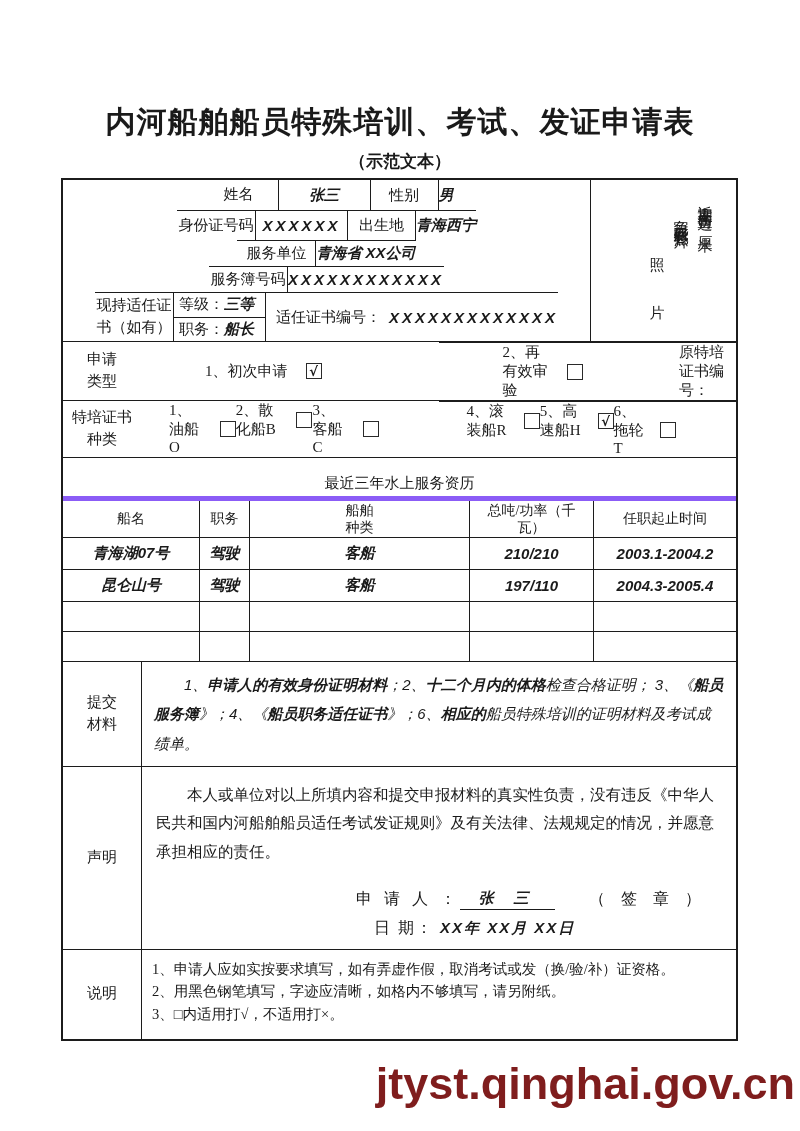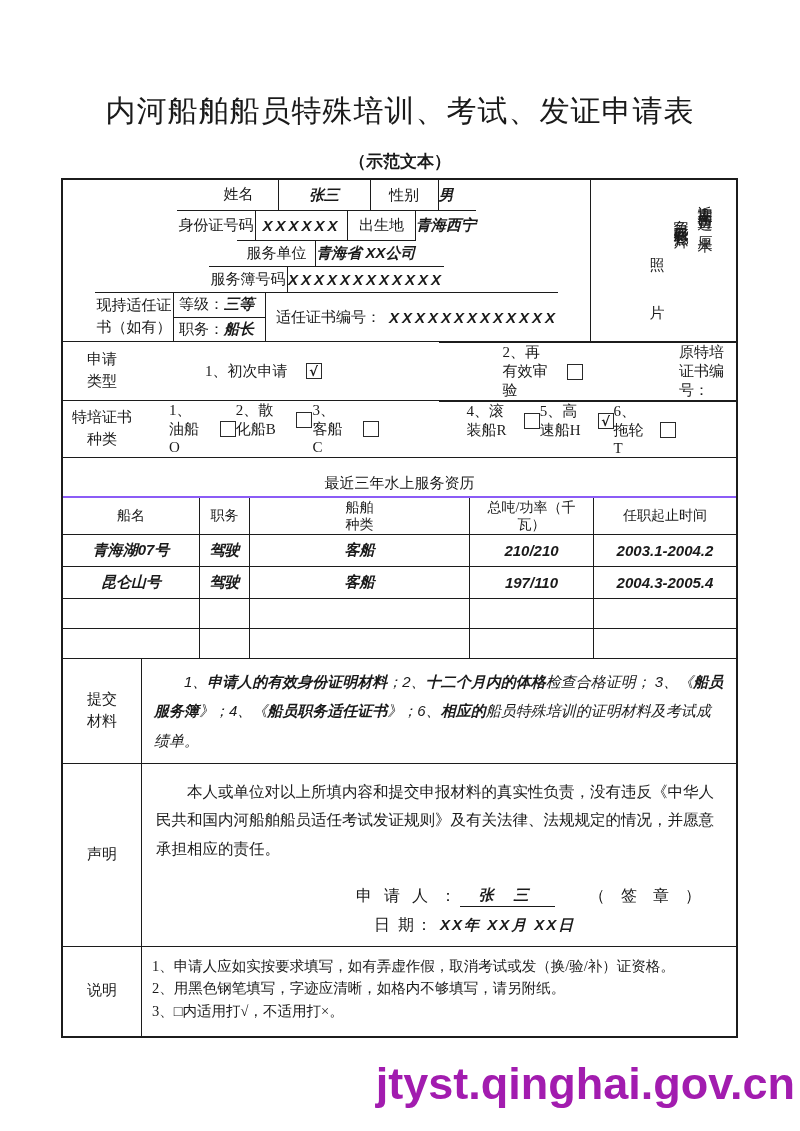--- a/index.html
+++ b/index.html
@@ -3,22 +3,22 @@
 <meta charset="utf-8">
 <style>
   * { margin: 0; padding: 0; box-sizing: border-box; }
   html, body { background: #ffffff; }
   body {
     width: 800px; height: 1131px;
     font-family: "Liberation Serif", "DejaVu Serif", serif;
     color: #1a1a1a; position: relative; overflow: hidden;
   }
   .title {
-    position: absolute; top: 91px; left: 0; width: 800px;
-    text-align: center; font-size: 30px; font-weight: normal; letter-spacing: 1px;
+    position: absolute; top: 102px; left: 0; width: 800px;
+    text-align: center; font-size: 30px; font-weight: bold; letter-spacing: 1px;
   }
   .subtitle {
     position: absolute; top: 150px; left: 0; width: 800px;
     text-align: center; font-size: 17px; font-weight: bold;
   }
   .form {
     position: absolute; left: 61px; top: 178px; width: 677px;
     border: 2px solid #1c1c1c; font-size: 15px;
   }
   .block { display: flex; border-top: 1px solid #1c1c1c; }
@@ -66,21 +66,21 @@
   .approw { min-height: 27px; display: flex; align-items: center; padding-left: 64px; }
   .approw .box { margin-left: 18px; }
   .orig { margin-left: 96px; }
   
   .kindrow { min-height: 27px; display: flex; align-items: flex-start; padding: 0 60px 0 28px;
              justify-content: space-between; }
   .kind { display: inline-flex; align-items: center; gap: 14px; }
   
   .heading { min-height: 26px; flex: 1; justify-content: center; font-size: 15px; margin-top: 12px; }
   
-  .svc { display: grid; grid-template-columns: 136px 50px 220px 124px 1fr; border-top: 2px solid #8b5cf6; }
+  .svc { display: grid; grid-template-columns: 136px 50px 220px 124px 1fr; border-top: 5px solid #8b5cf6; }
   .svc > div { border-left: 1px solid #1c1c1c; border-top: 1px solid #1c1c1c;
                display: flex; align-items: center; justify-content: center; text-align: center; }
   .svc > div:nth-child(5n+1) { border-left: none; }
   .svc > div:nth-child(-n+5) { border-top: none; }
   .svc .hd { min-height: 36px; font-size: 14px; white-space: pre-line; line-height: 1.25; padding: 0 4px; }
   .svc .d1 { min-height: 32px; } .svc .d2 { min-height: 30px; }
   
   .materials-text { flex: 1; padding: 8px 12px; display: block; }
   .materials-text p {
     font-family: "Liberation Sans", "DejaVu Sans", sans-serif;
@@ -96,21 +96,21 @@
              border-bottom: 1.5px solid #1a1a1a; padding: 0 8px 1px; letter-spacing: 8px; }
   .seal { margin-left: 34px; letter-spacing: 6px; }
   .daterow { margin-top: 8px; padding-left: 218px; font-size: 16px; letter-spacing: 2px; }
   
   .notes { min-height: 90px; }
   .notes-content { flex: 1; display: block; padding: 8px 10px; font-size: 14.5px; line-height: 1.55; }
   
   .footer-url {
     position: absolute; top: 1058px; right: 5px;
     font-family: "Liberation Sans", "DejaVu Sans", sans-serif;
-    font-weight: 600; font-size: 45px; color: #a21caf;
+    font-weight: 600; font-size: 45px; color: #7f1d1d;
   }
 </style>
 </head>
 <body>
 
 <div class="title">内河船舶船员特殊培训、考试、发证申请表</div>
 <div class="subtitle">（示范文本）</div>
 
 <div class="form">
 

